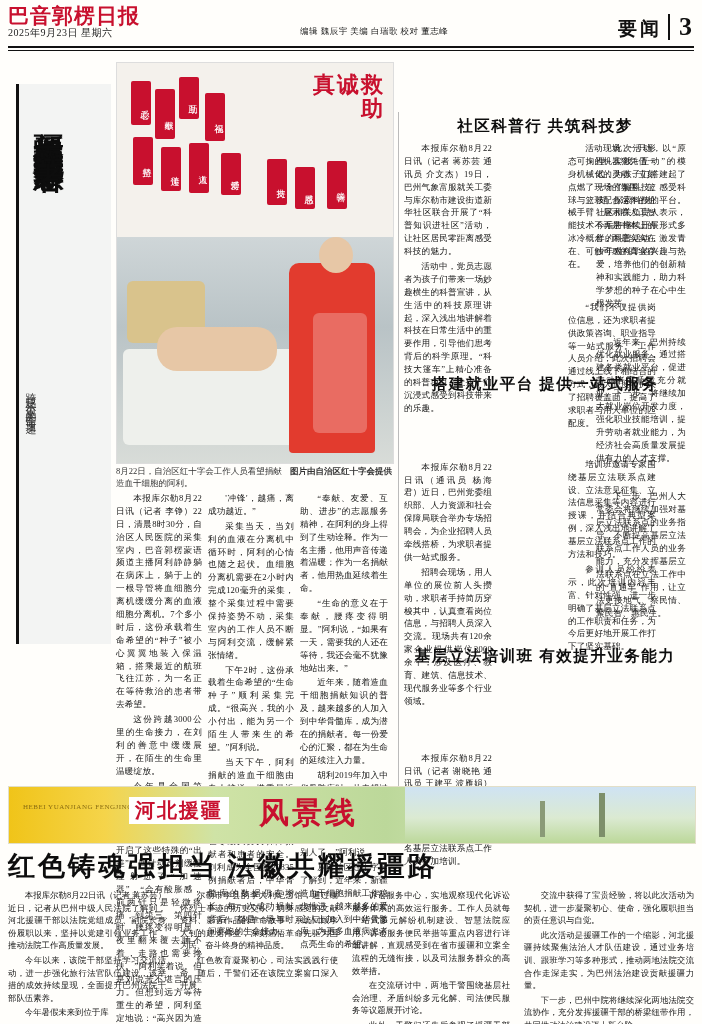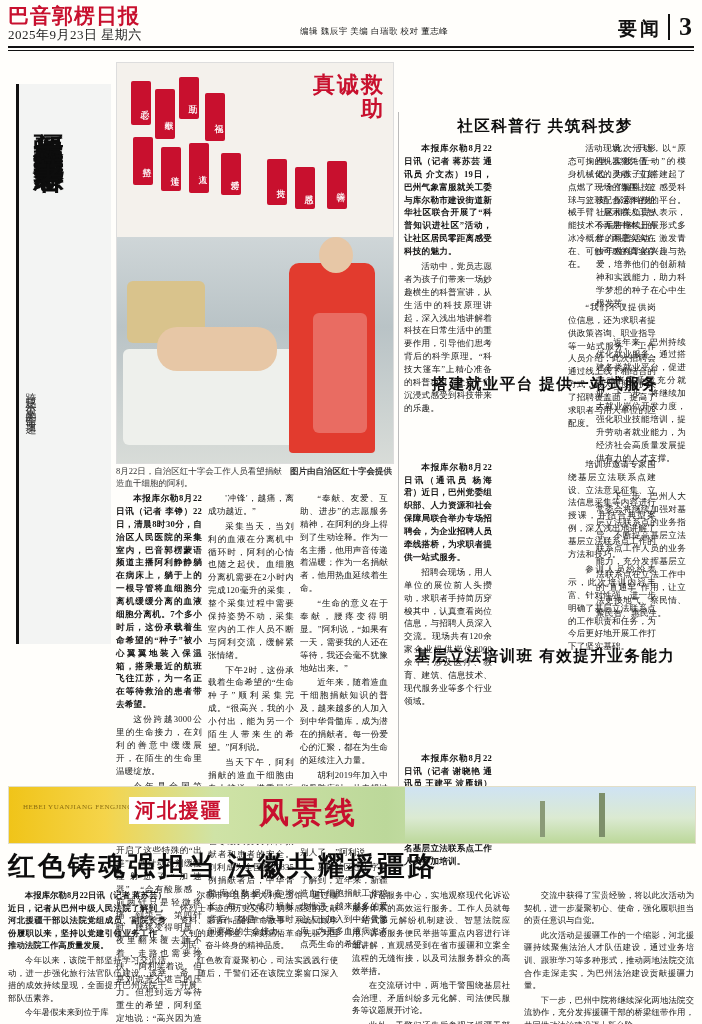--- a/index.html
+++ b/index.html
@@ -18,21 +18,21 @@
     position:relative;height:28px;padding:4px 10px 0 10px;
   }
   .mast-logo{
     position:absolute;left:8px;top:2px;
     font-family:"Liberation Serif", serif;
     font-weight:bold;font-size:21px;letter-spacing:1px;
     color:#c8102e;
   }
   .mast-date{
     position:absolute;left:8px;top:26px;
-    font-size:13px;color:#222;letter-spacing:.5px;
+    font-size:10px;color:#222;letter-spacing:.5px;
   }
   .mast-credits{
     position:absolute;left:300px;top:26px;
     font-size:8.5px;color:#222;letter-spacing:.5px;
   }
   .mast-section{
     position:absolute;right:40px;top:16px;
     font-size:19px;font-weight:bold;letter-spacing:3px;color:#111;
   }
   .mast-pageno{
@@ -132,21 +132,21 @@
   
   .col{
     position:absolute;
     font-size:8.6px;
     line-height:1.5;
     text-align:justify;
     color:#151515;
     letter-spacing:.2px;
   }
   .col p{margin:0 0 2px 0;text-indent:2em;}
-  .lead{font-weight:bold;}
+  .lead{font-weight:normal;}
 
   .col-a{left:108px;top:436px;width:86px;height:330px;}
   .col-b{left:200px;top:436px;width:86px;height:330px;}
   .col-c{left:292px;top:436px;width:88px;height:330px;}
 
   .col-d{left:396px;top:86px;width:88px;height:680px;}
   .col-e{left:512px;top:86px;width:88px;height:680px;margin-left:48px;}
   .col-f{left:588px;top:86px;width:90px;height:680px;}
   .sub-title-wide{
     position:absolute;font-size:15.5px;font-weight:bold;

